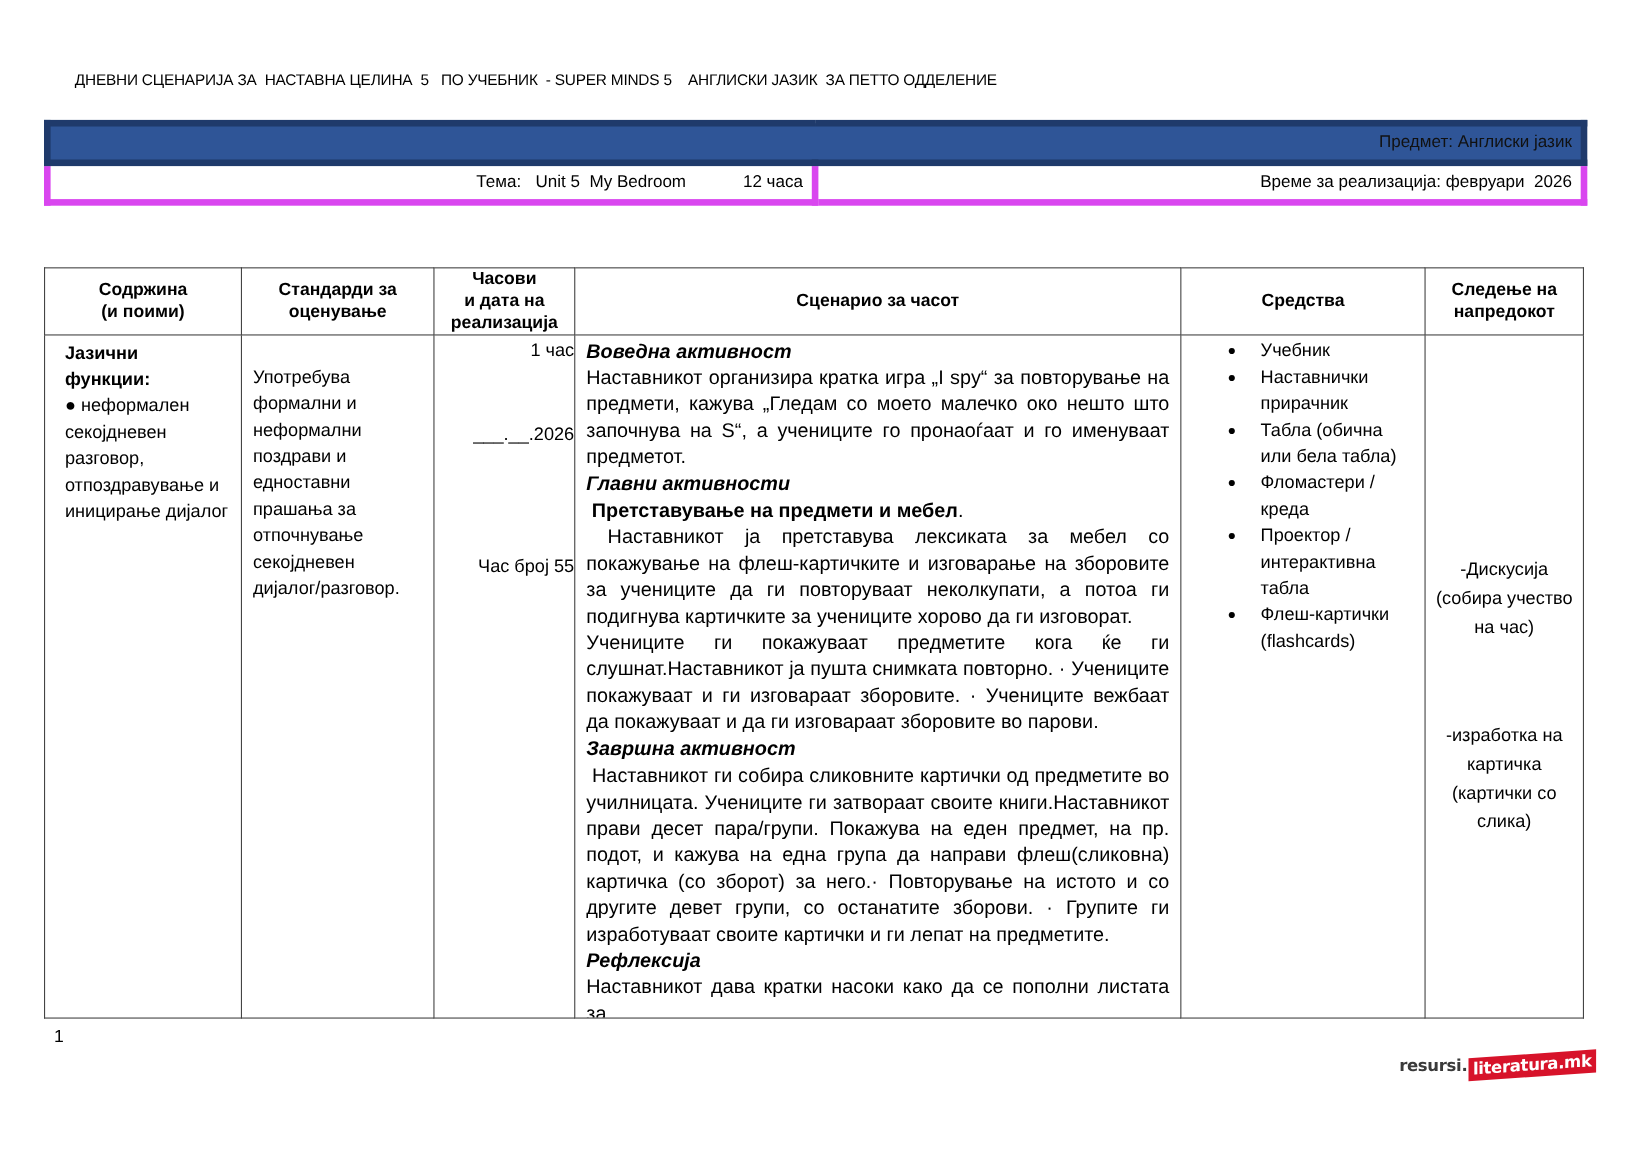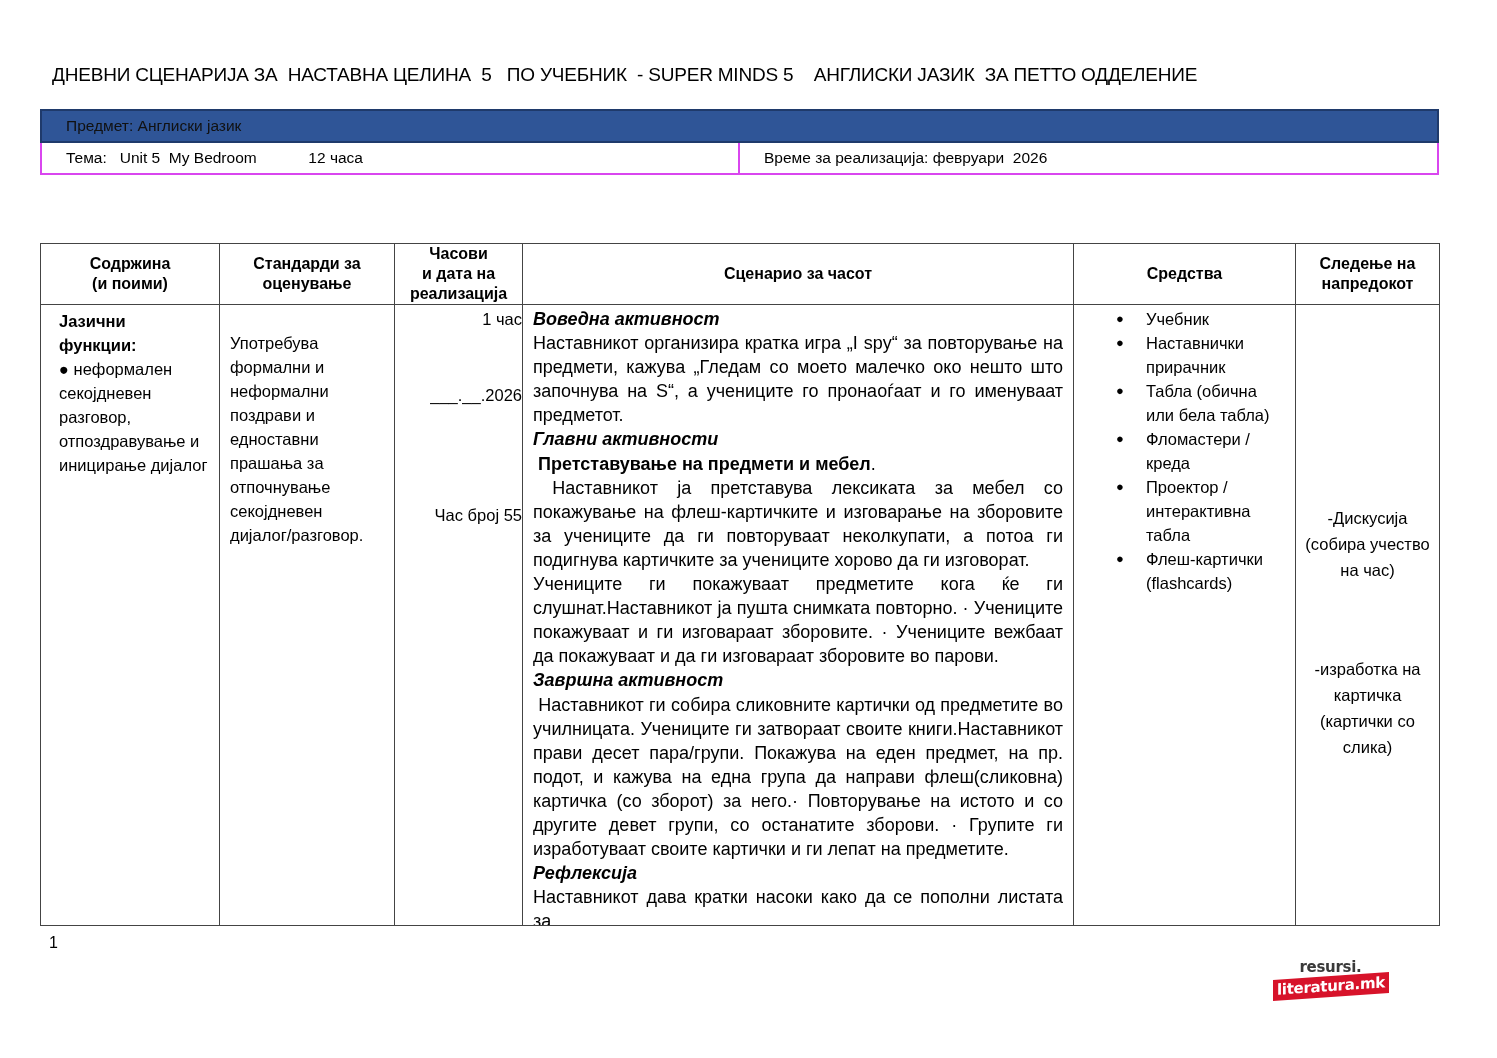--- a/index.html
+++ b/index.html
@@ -1,31 +1,32 @@
 <!DOCTYPE html>
 <html><head>
   <meta charset="utf-8">
   <style>
     html, body { margin: 0; padding: 0; background: #ffffff; }
     body {
       width: 1497px; height: 1058px; position: relative; overflow: hidden;
       font-family: "Liberation Sans", "DejaVu Sans", sans-serif; color: #000;
     }
     .doc-title {
-      position: absolute; left: 52px; top: 64px; font-size: 19px; letter-spacing: -0.2px;
+      position: absolute; left: 68px; top: 64px; font-size: 14px; letter-spacing: -0.2px;
       white-space: pre;
     }
     
     .info-table {
       position: absolute; left: 40px; top: 109px; width: 1397px;
       border-collapse: collapse; table-layout: fixed; font-size: 15.5px;
     }
     .info-table td {
-      border: 2px solid #d946ef; padding: 0 24px; height: 30px; vertical-align: middle;
+      border: 6px solid #d946ef; padding: 0 8px; height: 30px; vertical-align: middle;
       white-space: pre;
+      text-align: right;
     }
     .info-table tr.subject td {
       background: #2f5597; color: #111; height: 30px; border-color: #1f3a6b;
     }
     
     .main-table {
       position: absolute; left: 40px; top: 243px; width: 1399px;
       border-collapse: collapse; table-layout: fixed; font-size: 16.5px;
     }
     .main-table th, .main-table td { border: 1px solid #444; }
@@ -50,21 +51,21 @@
     .cell-resources li { position: relative; }
     .cell-resources li .bullet {
       position: absolute; left: -30px; top: 0; font-size: 13px;
     }
     .cell-progress { text-align: center; line-height: 26px; padding: 0 6px; }
     .cell-progress .p1 { margin-top: 200px; }
     .cell-progress .p2 { margin-top: 73px; }
     .page-number { position: absolute; left: 49px; top: 934px; font-size: 16px; }
     .logo {
       position: absolute; left: 1272px; top: 958px; display: flex; align-items: center;
-      font-family: "DejaVu Sans", sans-serif; font-size: 15px; font-weight: bold; flex-direction: column;
+      font-family: "DejaVu Sans", sans-serif; font-size: 15px; font-weight: bold;
     }
     .logo .part1 { color: #3a3a3a; letter-spacing: -0.3px; }
     .logo .part2 {
       color: #fff; background: #d7132a; padding: 1px 4px 2px 4px; margin-left: 1px;
       transform: skewY(-4deg); letter-spacing: -0.3px;
     }
   </style>
 </head>
 <body>
 

